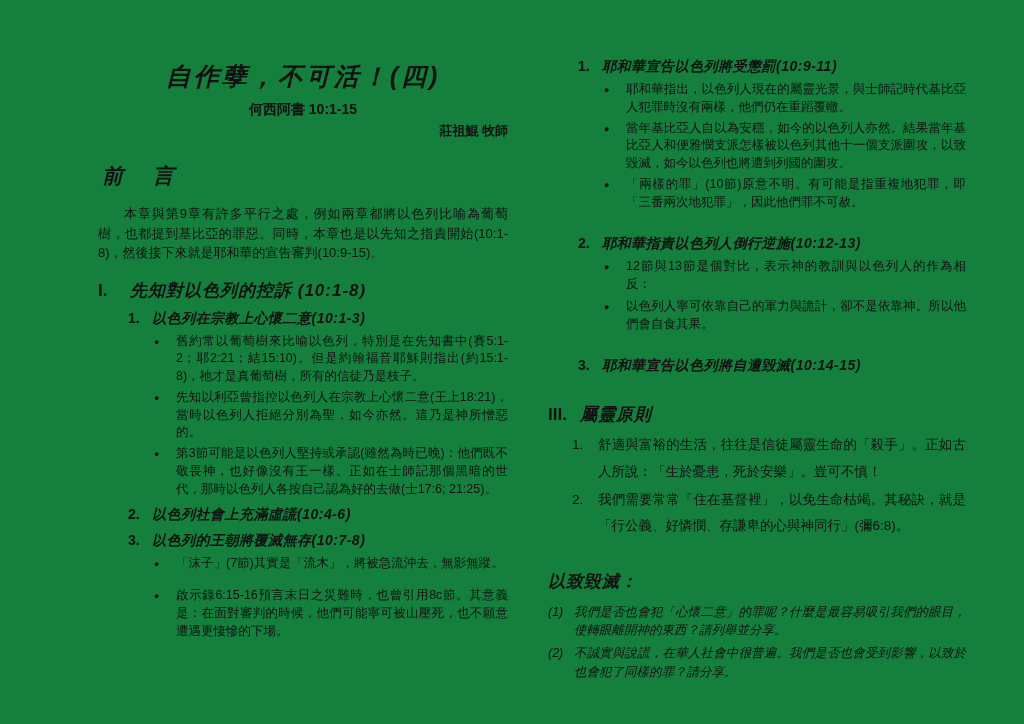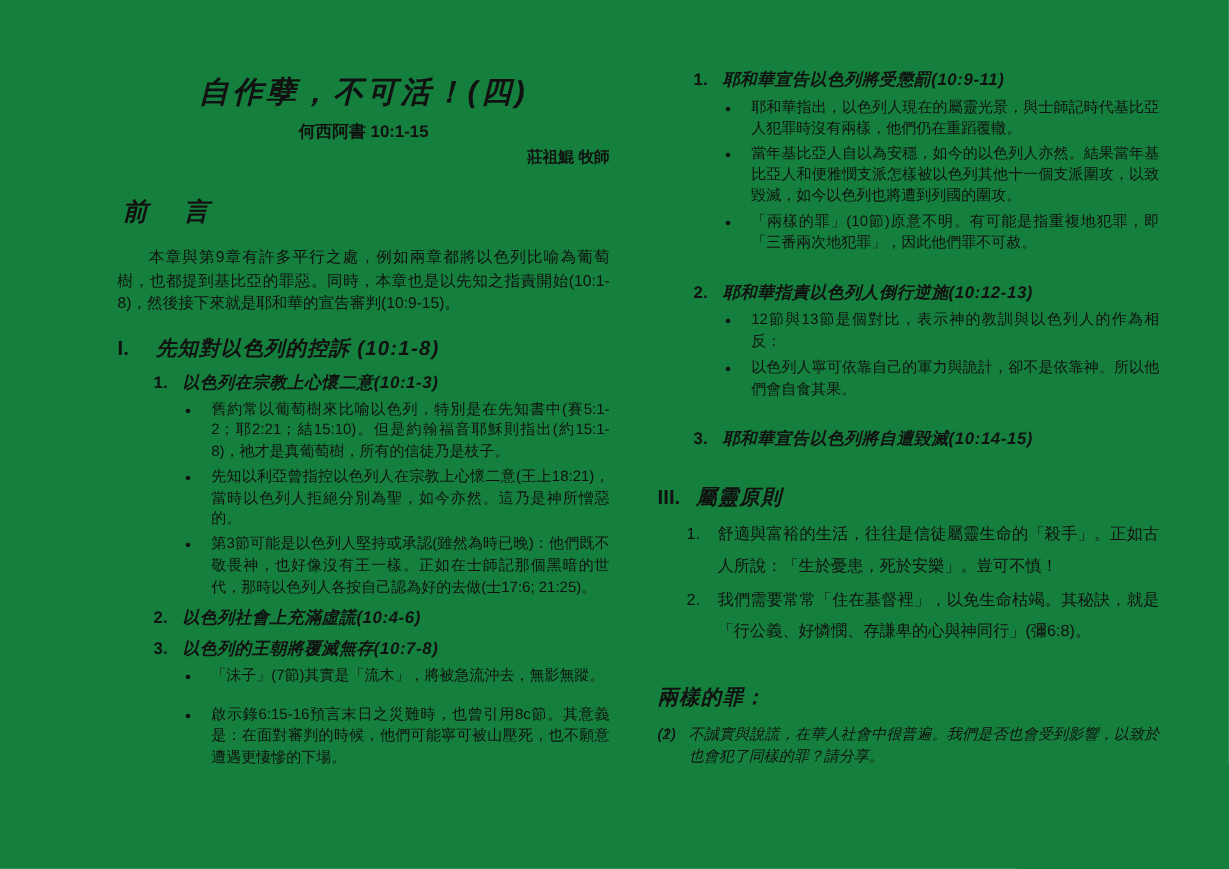--- a/index.html
+++ b/index.html
@@ -194,24 +194,25 @@
       <div class="principle">
         <span class="p-num">1.</span>
         <span class="p-text">舒適與富裕的生活，往往是信徒屬靈生命的「殺手」。正如古人所說：「生於憂患，死於安樂」。豈可不慎！</span>
       </div>
       <div class="principle">
         <span class="p-num">2.</span>
         <span class="p-text">我們需要常常「住在基督裡」，以免生命枯竭。其秘訣，就是「行公義、好憐憫、存謙卑的心與神同行」(彌6:8)。</span>
       </div>
     </div>
 
-    <div class="disc-head">兩樣的罪：</div>
+    <div class="disc-head">以致毀滅：</div>
     <div>
       <div class="question">
         <span class="q-num">(1)</span>
+        <span class="q-text">我們是否也會犯「心懷二意」的罪呢？什麼是最容易吸引我們的眼目，使轉眼離開神的東西？請列舉並分享。</span>
       </div>
       <div class="question">
         <span class="q-num">(2)</span>
         <span class="q-text">不誠實與說謊，在華人社會中很普遍。我們是否也會受到影響，以致於也會犯了同樣的罪？請分享。</span>
       </div>
 
     </div>
 
   </div>
 </div>

